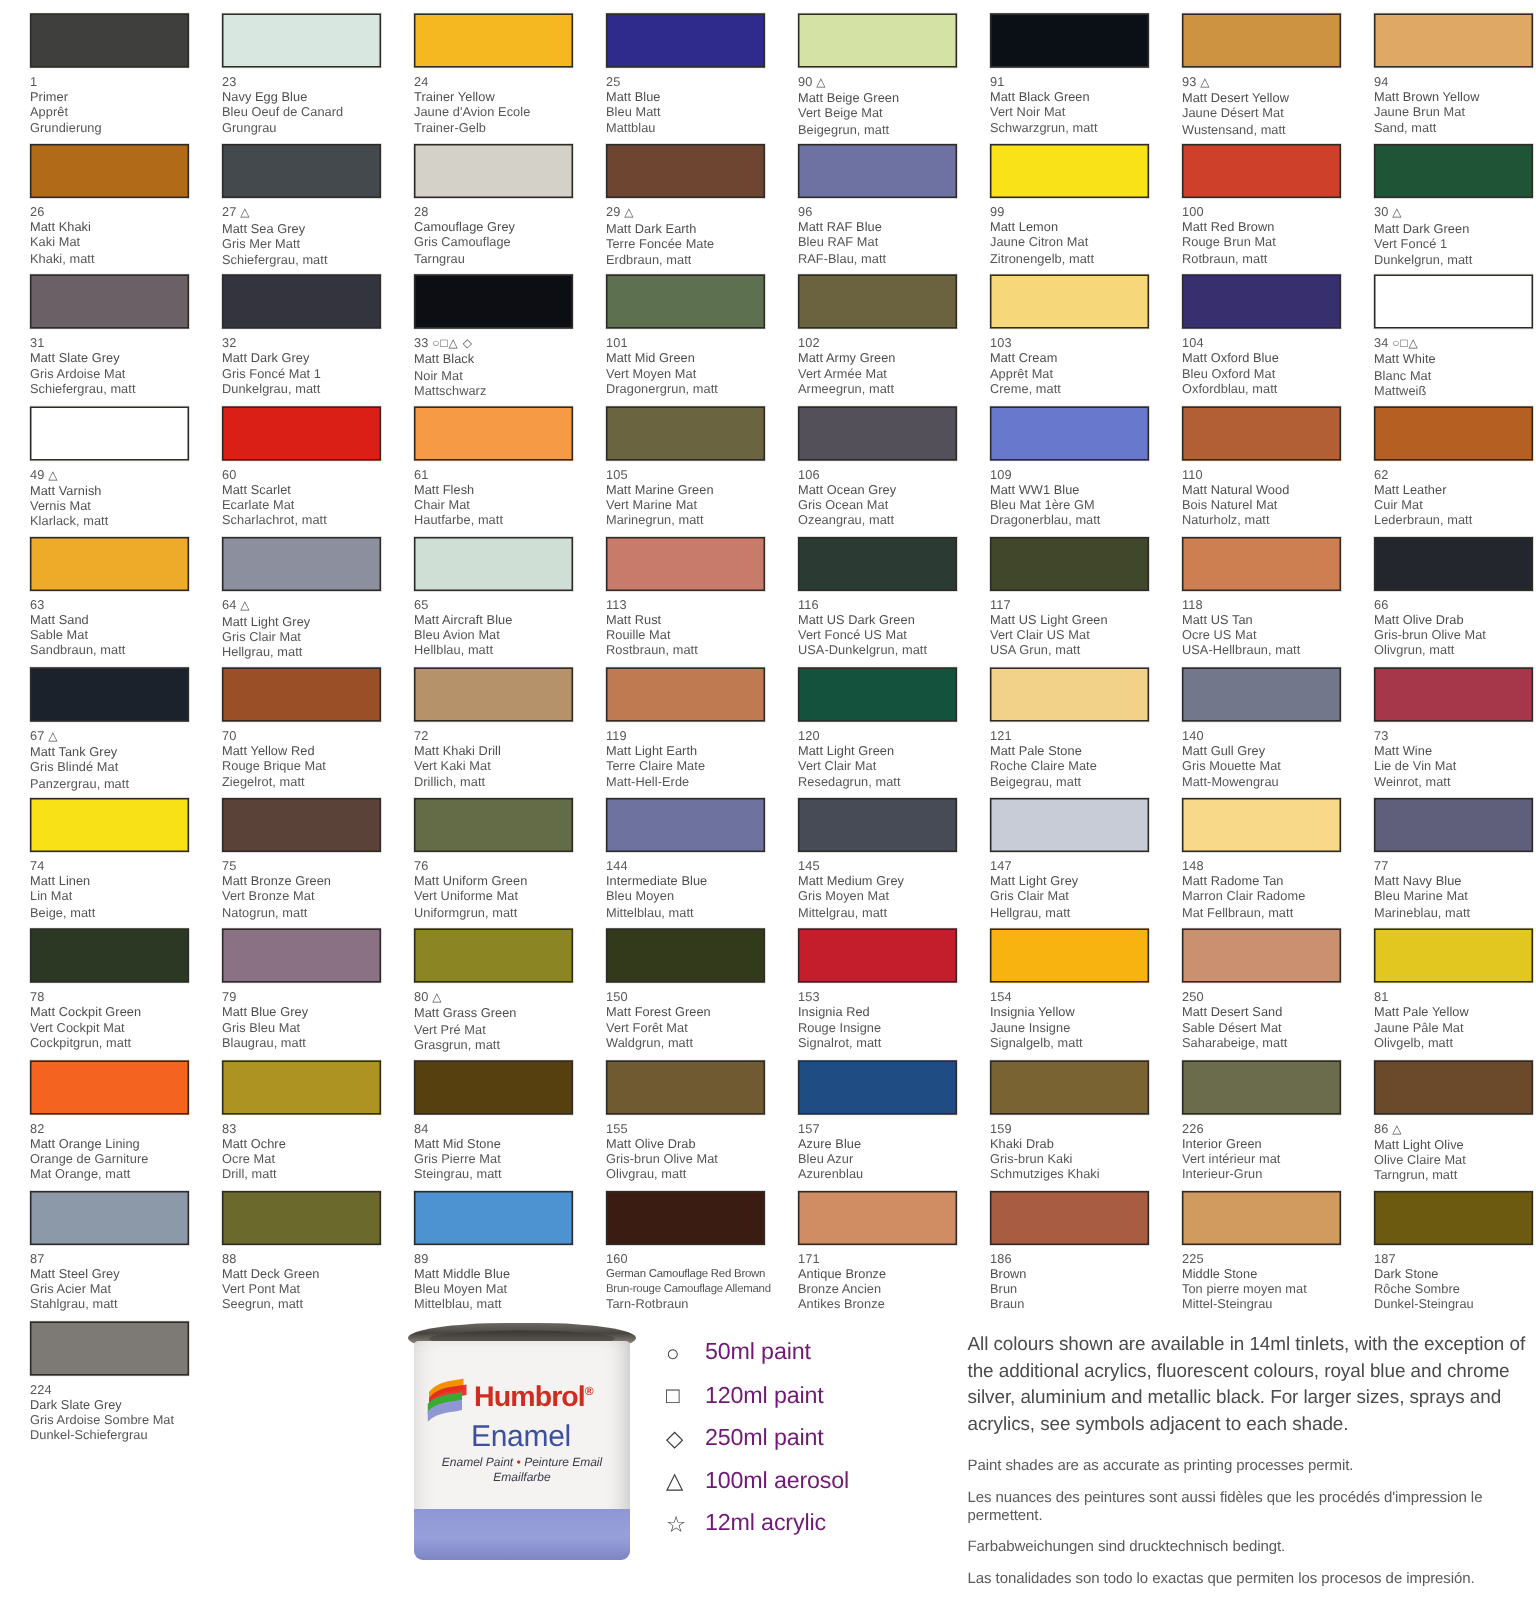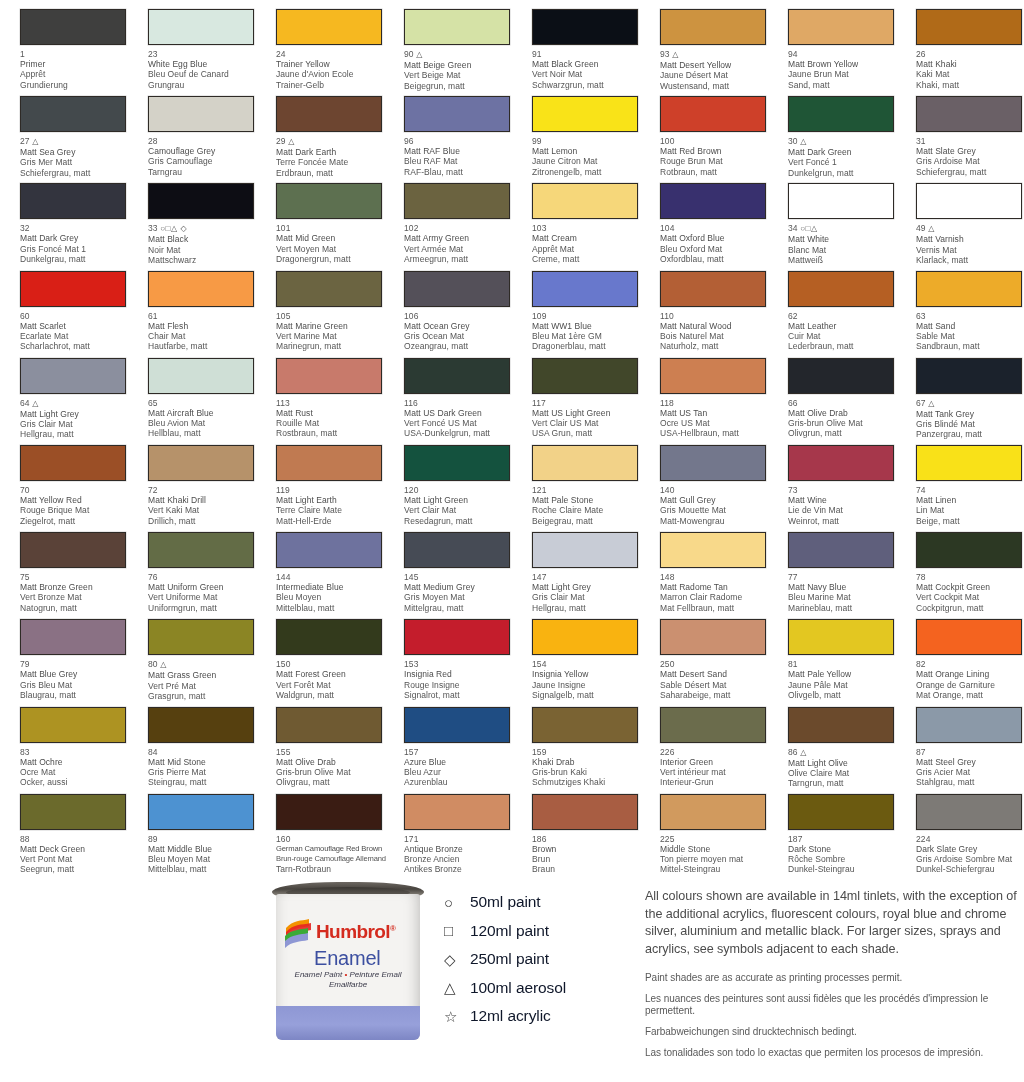--- a/index.html
+++ b/index.html
@@ -81,21 +81,21 @@
     font-size:8px;color:#3a3a4a;line-height:10px;font-style:italic;
   }
   .tin-sub .dot{color:#d42b1f;}
 
   
   #legend{position:absolute;left:444px;top:16px;width:170px;}
   .leg-row{display:flex;align-items:center;height:28.5px;}
   .leg-sym{
     width:26px;font-size:15px;color:#3b3b3b;text-align:left;line-height:1;
   }
-  .leg-txt{font-size:15.5px;color:#0f172a;letter-spacing:-.1px;text-align:right;}
+  .leg-txt{font-size:15.5px;color:#701a75;letter-spacing:-.1px;text-align:right;}
 
   
   #notes{position:absolute;left:619px;top:16px;width:392px;margin-left:26px;}
   #note-main{
     font-size:12.6px;line-height:17.6px;color:#4b4b4b;letter-spacing:-.05px;
   }
   .note-sm{
     font-size:10px;line-height:12px;color:#5a5a5a;letter-spacing:-.05px;
     margin-top:9px;
   }
@@ -113,35 +113,44 @@
           <div class="code">1</div>
           <div class="nm en">Primer</div>
           <div class="nm">Apprêt</div>
           <div class="nm">Grundierung</div>
         </div>
       </div>
       <div class="cell">
         <div class="chip" style="background: rgb(216, 232, 224);"></div>
         <div class="meta">
           <div class="code">23</div>
-          <div class="nm en">White Egg Blue</div>
+          <div class="nm en">Navy Egg Blue</div>
           <div class="nm">Bleu Oeuf de Canard</div>
           <div class="nm">Grungrau</div>
         </div>
       </div>
       <div class="cell">
         <div class="chip" style="background: rgb(246, 184, 32);"></div>
         <div class="meta">
           <div class="code">24</div>
           <div class="nm en">Trainer Yellow</div>
           <div class="nm">Jaune d'Avion Ecole</div>
           <div class="nm">Trainer-Gelb</div>
         </div>
       </div>
       <div class="cell">
+        <div class="chip" style="background: rgb(47, 43, 140);"></div>
+        <div class="meta">
+          <div class="code">25</div>
+          <div class="nm en">Matt Blue</div>
+          <div class="nm">Bleu Matt</div>
+          <div class="nm">Mattblau</div>
+        </div>
+      </div>
+      <div class="cell">
         <div class="chip" style="background: rgb(213, 226, 166);"></div>
         <div class="meta">
           <div class="code">90 <span class="sym">△</span></div>
           <div class="nm en">Matt Beige Green</div>
           <div class="nm">Vert Beige Mat</div>
           <div class="nm">Beigegrun, matt</div>
         </div>
       </div>
       <div class="cell">
         <div class="chip" style="background: rgb(11, 15, 22);"></div>
@@ -682,21 +691,21 @@
           <div class="nm">Orange de Garniture</div>
           <div class="nm">Mat Orange, matt</div>
         </div>
       </div>
       <div class="cell">
         <div class="chip" style="background: rgb(173, 147, 34);"></div>
         <div class="meta">
           <div class="code">83</div>
           <div class="nm en">Matt Ochre</div>
           <div class="nm">Ocre Mat</div>
-          <div class="nm">Ocker, aussi</div>
+          <div class="nm">Drill, matt</div>
         </div>
       </div>
       <div class="cell">
         <div class="chip" style="background: rgb(86, 64, 15);"></div>
         <div class="meta">
           <div class="code">84</div>
           <div class="nm en">Matt Mid Stone</div>
           <div class="nm">Gris Pierre Mat</div>
           <div class="nm">Steingrau, matt</div>
         </div>

